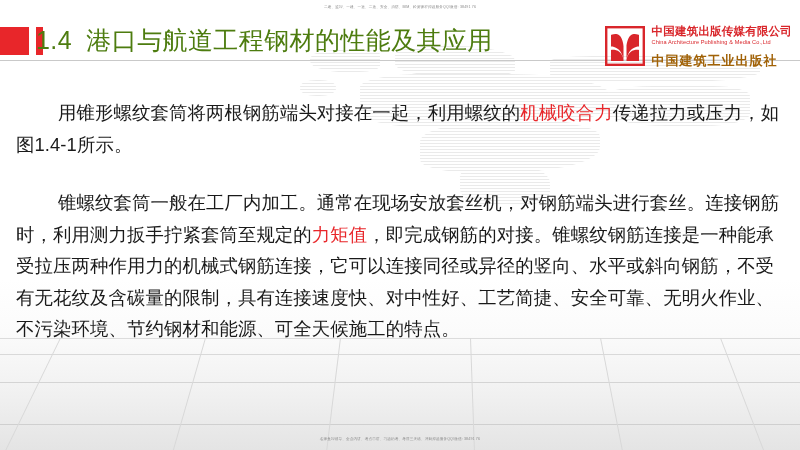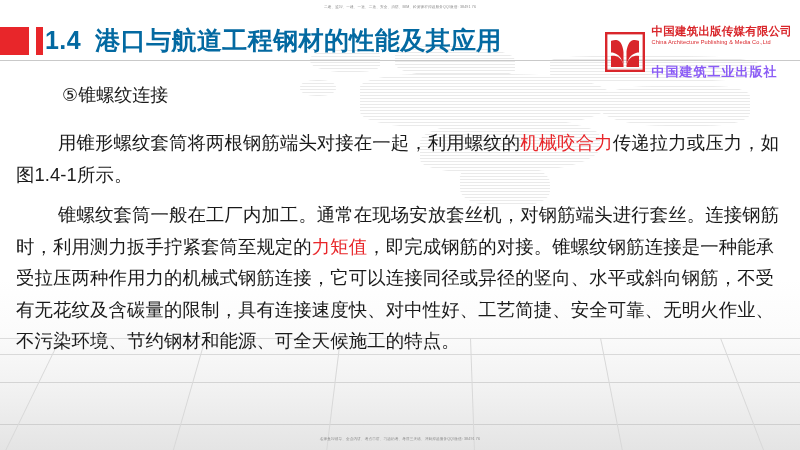--- a/index.html
+++ b/index.html
@@ -96,25 +96,25 @@
   .bar-thin {
     position: absolute;
     left: 36px;
     top: 10px;
     width: 7px;
     height: 28px;
     background: #e8262a;
   }
   .title {
     position: absolute;
-    left: 45px;
+    left: 36px;
     top: 6px;
     font-size: 25px;
-    font-weight: bold;
-    color: #0369a1;
+    font-weight: normal;
+    color: #4d7c0f;
     letter-spacing: .4px;
     white-space: nowrap;
     line-height: 34px;
   }
   .rule {
     position: absolute;
     left: 0;
     top: 60px;
     width: 800px;
     height: 1px;
@@ -147,23 +147,23 @@
   .logo-en {
     font-size: 5.6px;
     color: #d9262b;
     letter-spacing: .1px;
     margin-top: 2.5px;
     white-space: nowrap;
   }
   .logo-cn2 {
     font-size: 13px;
     font-weight: bold;
-    color: #8b5cf6;
+    color: #a16207;
     letter-spacing: 1px;
-    margin-top: 19px;
+    margin-top: 8px;
     white-space: nowrap;
     font-family: "DejaVu Serif", serif;
   }
 
   
   .micro {
     position: absolute;
     width: 800px;
     text-align: center;
     font-size: 3.6px;
@@ -190,21 +190,21 @@
     white-space: nowrap;
   }
   .para {
     margin: 0 14px 0 16px;
     font-size: 18.4px;
     color: #1a1a1a;
     line-height: 31.5px;
     letter-spacing: .1px;
   }
   .para.p1 { margin-top: 17px; }
-  .para.p2 { margin-top: 9px; }
+  .para.p2 { margin-top: 27px; }
   .indent { display: inline-block; width: 42px; }
   .hl { color: #e8262a; }
 </style>
 </head>
 <body>
 
 <div class="slide">
 
   <div class="bg-base"></div>
 
@@ -256,21 +256,20 @@
     </div>
     <div class="logo-text">
       <div class="logo-cn">中国建筑出版传媒有限公司</div>
       <div class="logo-en">China Architecture Publishing &amp; Media Co.,Ltd</div>
       <div class="logo-cn2">中国建筑工业出版社</div>
     </div>
   </div>
 
   <div class="body">
 
-    <div class="sub-head">⑤锥螺纹连接</div>
 
     <p class="para p1"><span class="indent"></span><span>用锥形螺纹套筒将两根钢筋端头对接在一起，利用螺纹的</span><span class="hl">机械咬合力</span><span>传递拉力或压力，如图1.4-1所示。</span></p>
 
     <p class="para p2"><span class="indent"></span><span>锥螺纹套筒一般在工厂内加工。通常在现场安放套丝机，对钢筋端头进行套丝。连接钢筋时，利用测力扳手拧紧套筒至规定的</span><span class="hl">力矩值</span><span>，即完成钢筋的对接。锥螺纹钢筋连接是一种能承受拉压两种作用力的机械式钢筋连接，它可以连接同径或异径的竖向、水平或斜向钢筋，不受有无花纹及含碳量的限制，具有连接速度快、对中性好、工艺简捷、安全可靠、无明火作业、不污染环境、节约钢材和能源、可全天候施工的特点。</span></p>
 
   </div>
 
   <div class="micro micro-bottom">名师鱼理辅导、全含内讲、考点串讲、习题精考、考前三天练、冲刺押题服务QQ/微信: 38491 76</div>
 
 </div>

